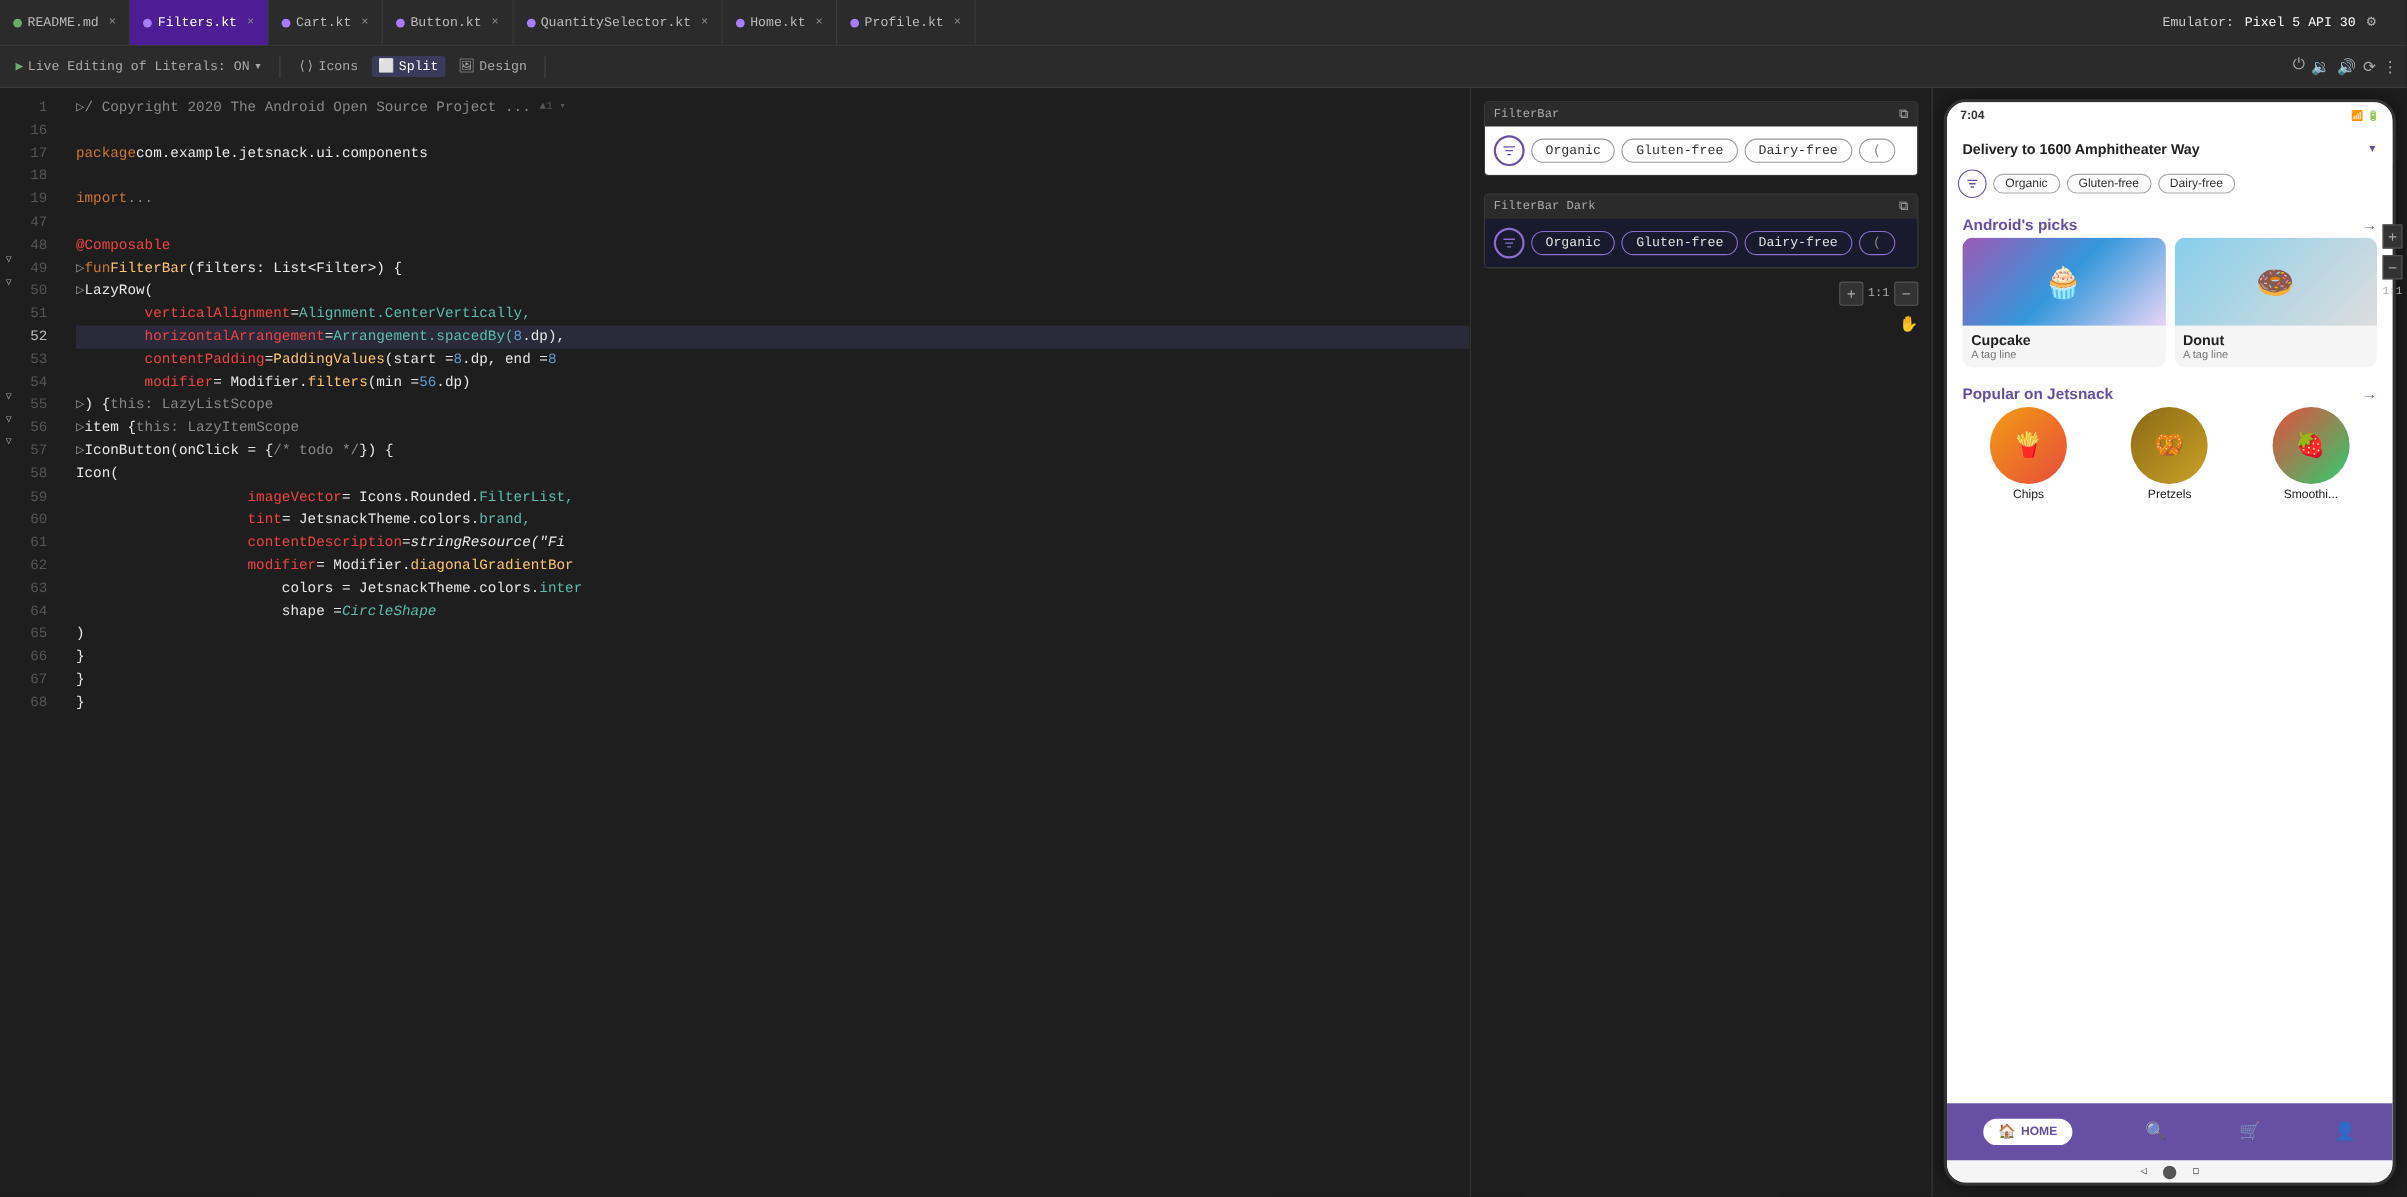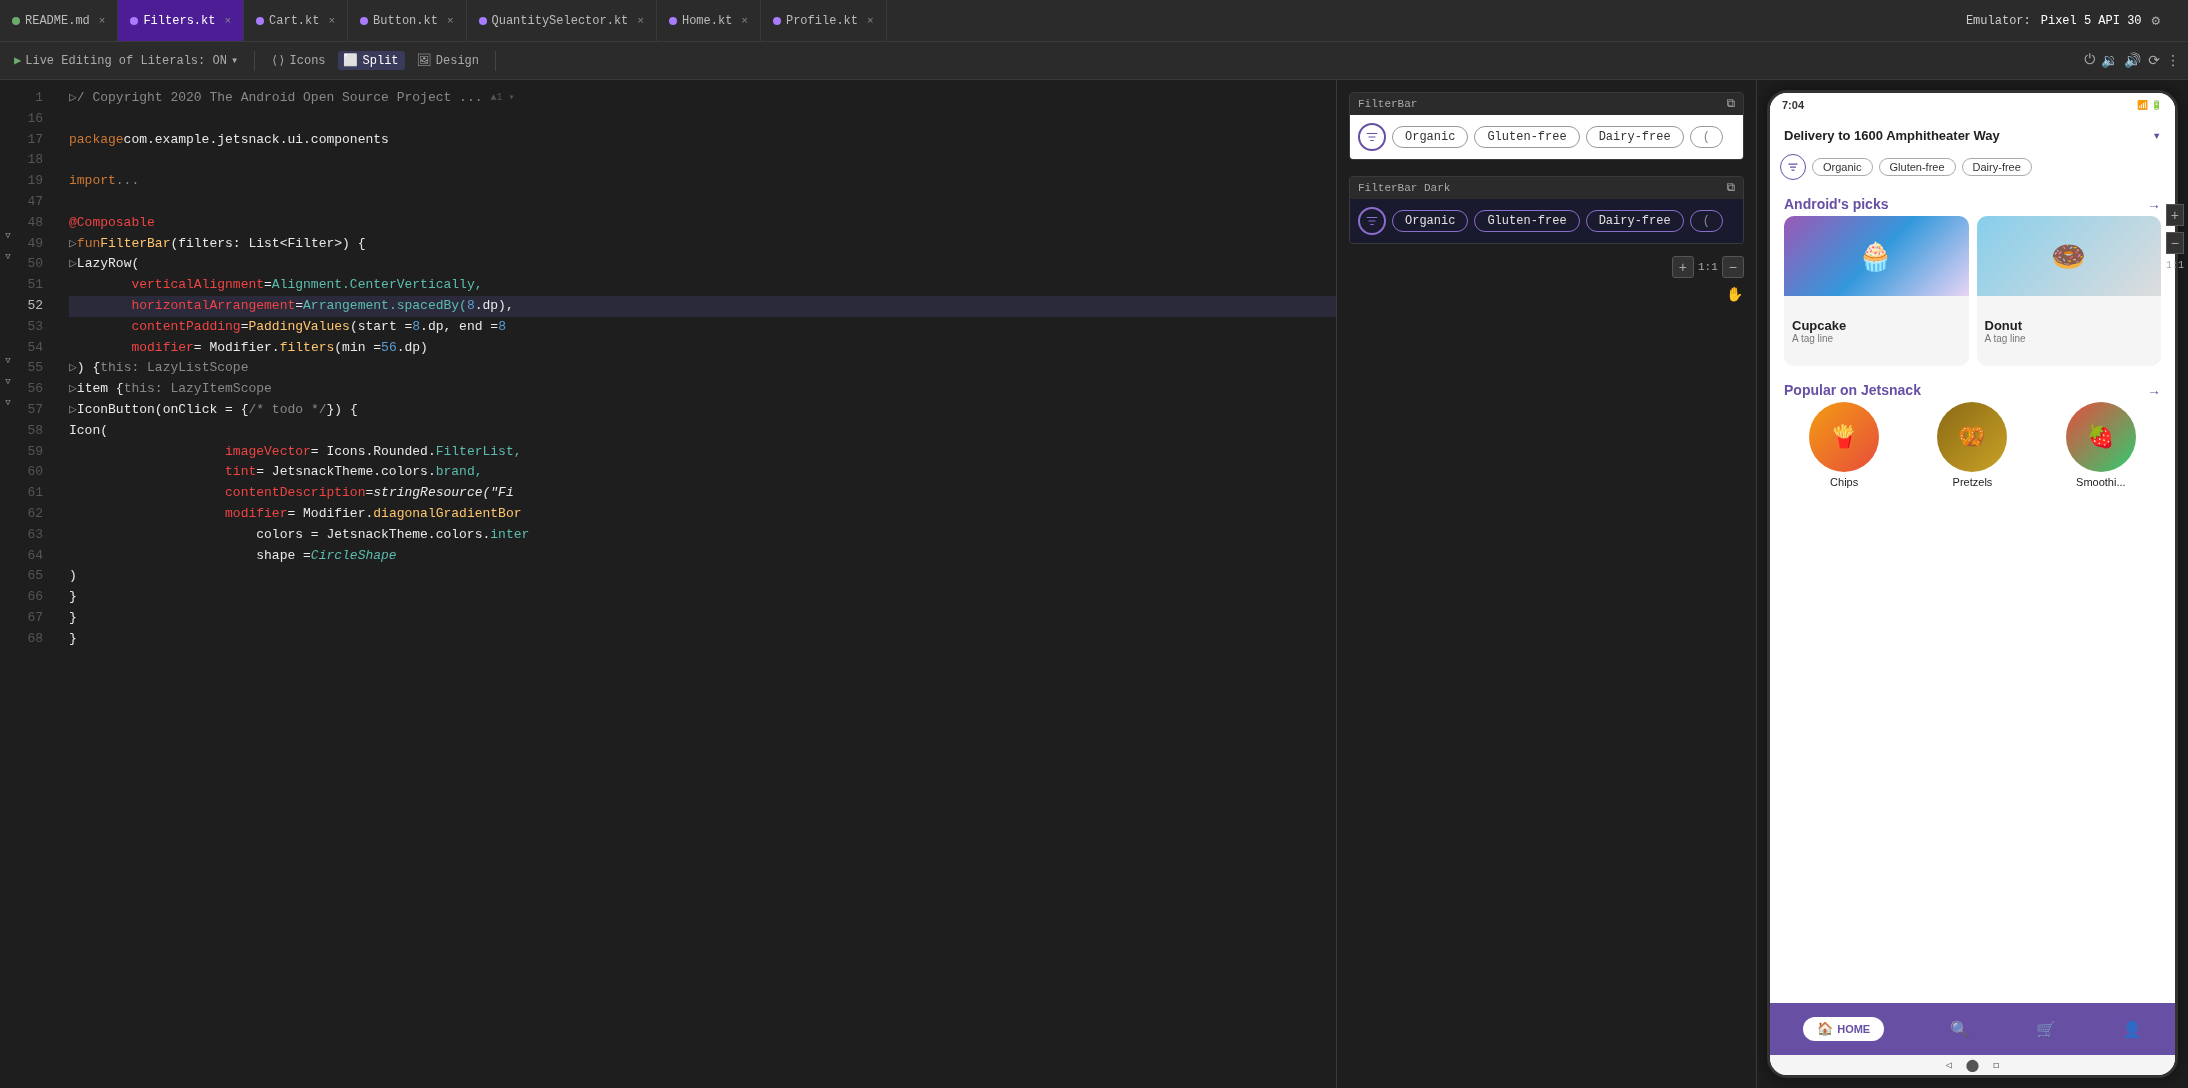--- a/index.html
+++ b/index.html
@@ -376,21 +376,21 @@
     .pick-image-donut {
       height: 80px;
       background: linear-gradient(135deg, #87ceeb 0%, #ddd 100%);
       display: flex;
       align-items: center;
       justify-content: center;
       font-size: 28px;
     }
 
     .pick-info {
-      padding: 22px 8px;
+      padding: 6px 8px;
     }
     .pick-name {
       font-size: 13px;
       font-weight: 600;
       color: #222;
     }
     .pick-tag {
       font-size: 10px;
       color: #777;
     }

